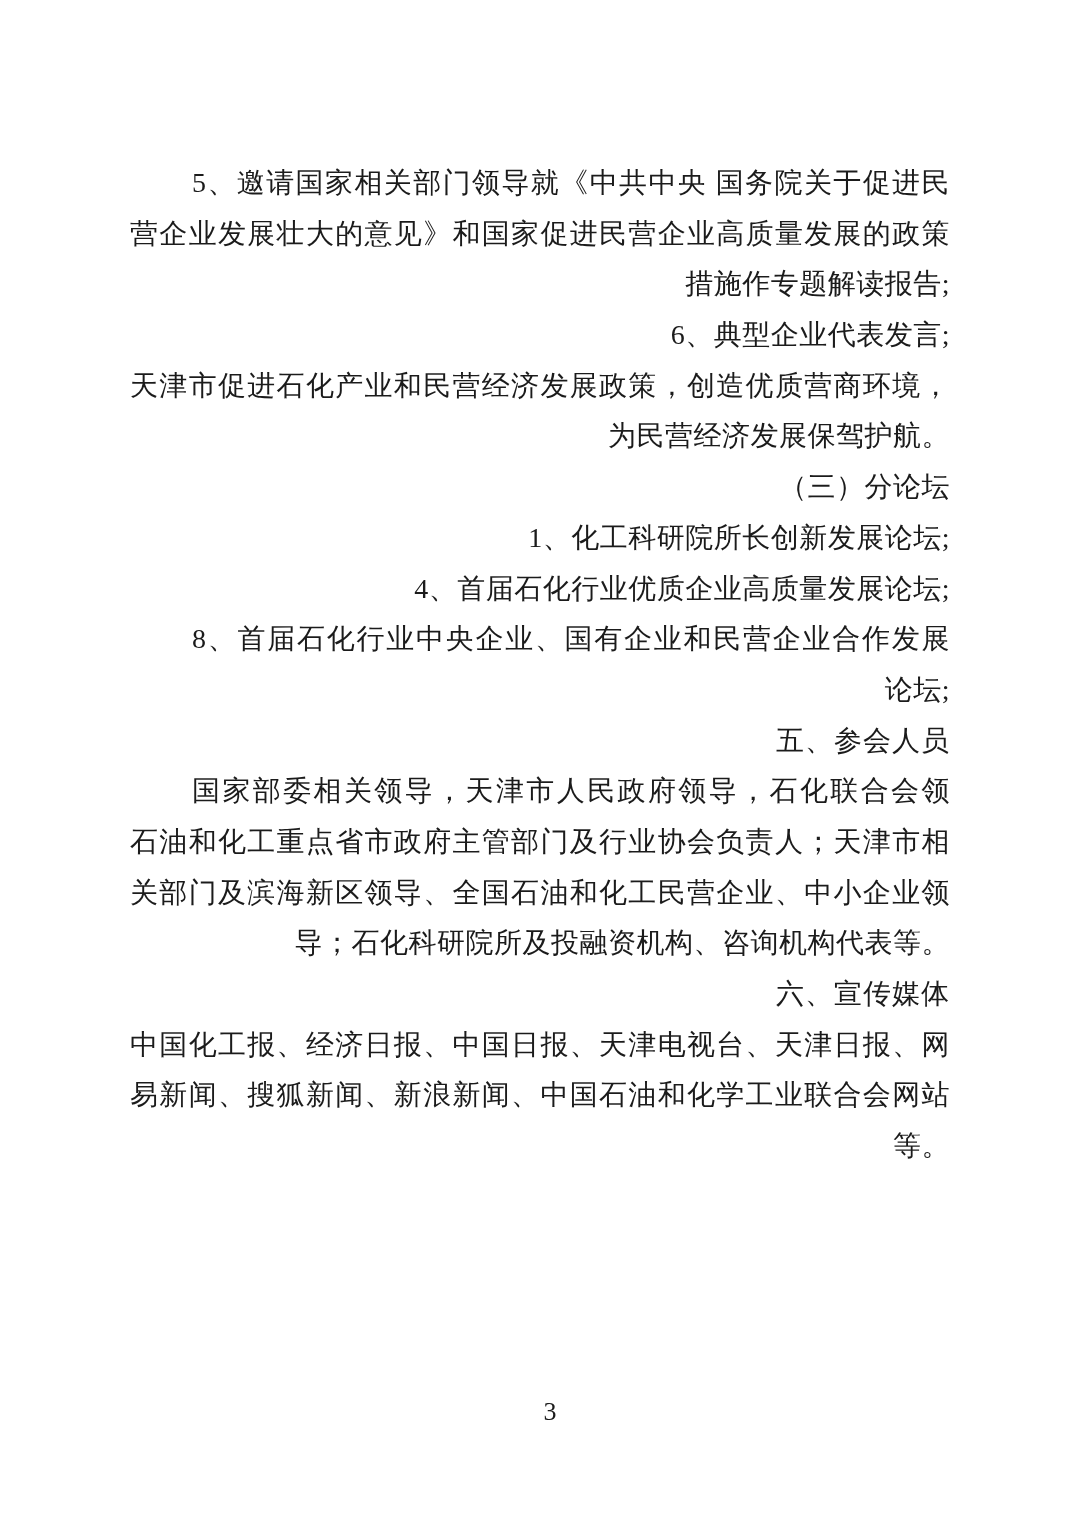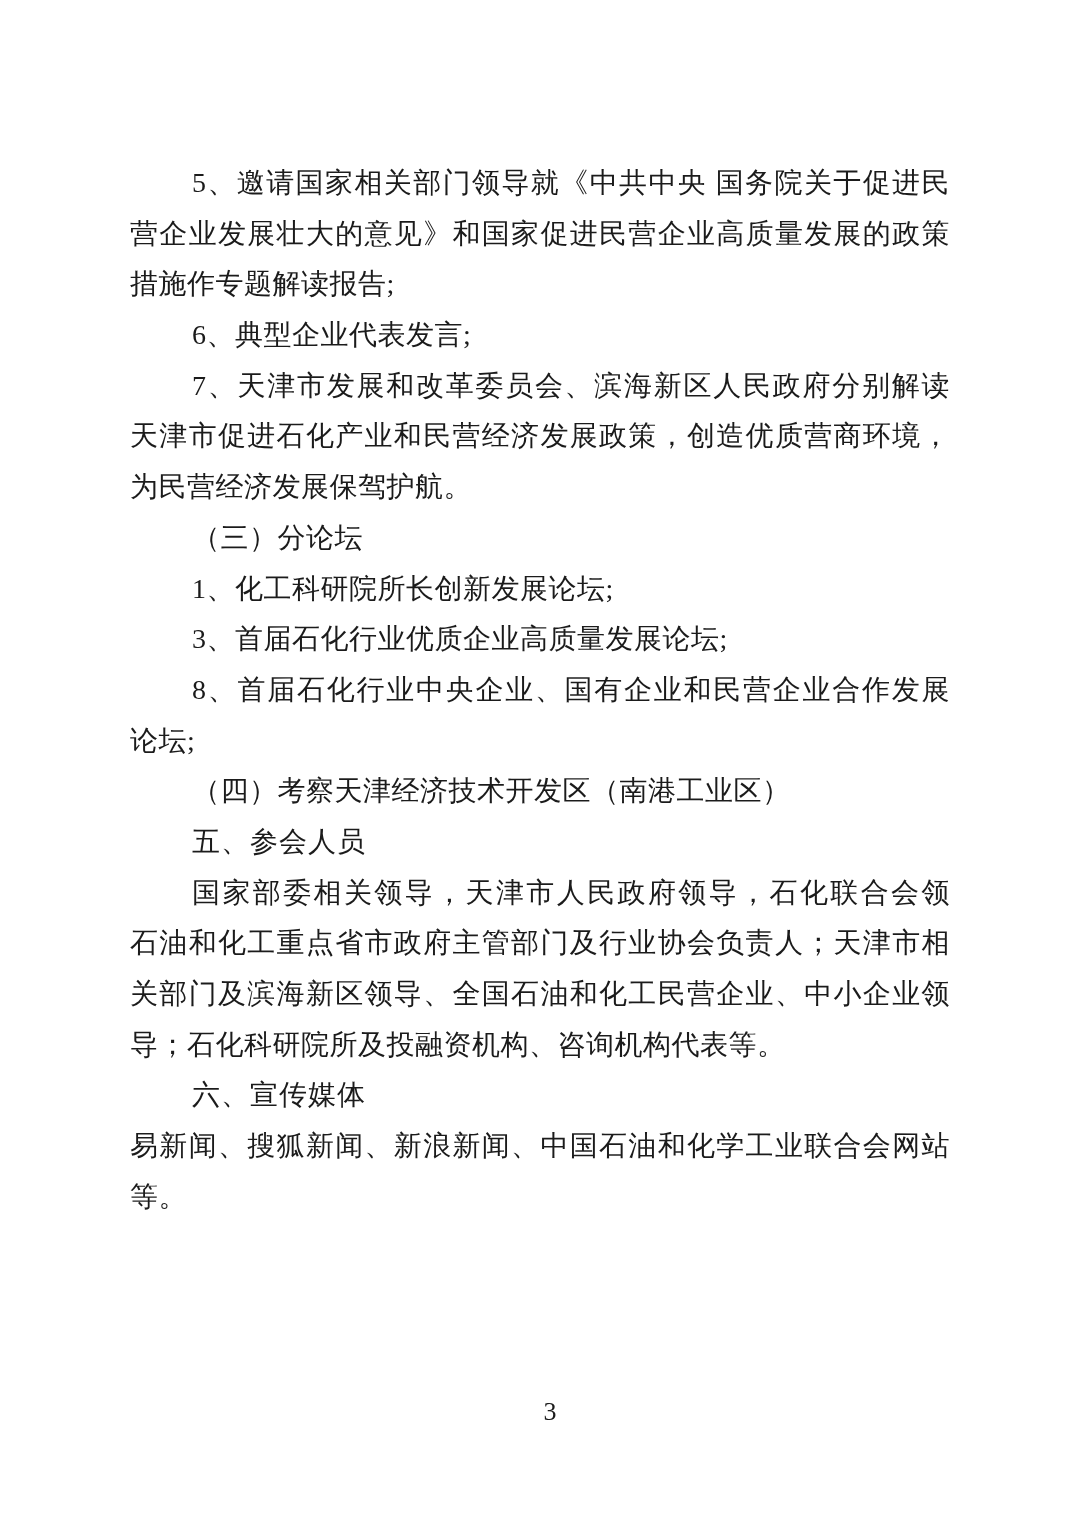--- a/index.html
+++ b/index.html
@@ -21,21 +21,21 @@
     position: absolute;
     left: 130px;
     top: 158px;
     width: 820px;
   }
   .line {
     font-size: 28px;
     height: 50.7px;
     line-height: 50.7px;
     overflow: hidden;
-    text-align: left;
+    text-align: right;
     letter-spacing: 0.5px;
   }
   .indent {
     text-indent: 62px;
   }
   .full {
     text-align: justify;
     text-align-last: justify;
   }
   .b-kai {
@@ -60,32 +60,31 @@
 </style>
 </head>
 <body>
 
 <div class="page">
   <div class="text-block">
     <div class="line indent full">5、邀请国家相关部门领导就《中共中央 国务院关于促进民</div>
     <div class="line full">营企业发展壮大的意见》和国家促进民营企业高质量发展的政策</div>
     <div class="line">措施作专题解读报告;</div>
     <div class="line indent">6、典型企业代表发言;</div>
-    <div class="line indent full">7、天津市发展和改革委员会、滨海新区人民政府分别解读</div>
     <div class="line full">天津市促进石化产业和民营经济发展政策，创造优质营商环境，</div>
     <div class="line">为民营经济发展保驾护航。</div>
     <div class="line indent b-kai">（三）分论坛</div>
     <div class="line indent">1、化工科研院所长创新发展论坛;</div>
-    <div class="line indent">3、首届石化行业优质企业高质量发展论坛;</div>
+    <div class="line indent">4、首届石化行业优质企业高质量发展论坛;</div>
     <div class="line indent full">8、首届石化行业中央企业、国有企业和民营企业合作发展</div>
     <div class="line">论坛;</div>
-    <div class="line indent b-kai">（四）考察天津经济技术开发区（南港工业区）</div>
     <div class="line indent b-hei">五、参会人员</div>
     <div class="line indent full">国家部委相关领导，天津市人民政府领导，石化联合会领导，</div>
     <div class="line full">石油和化工重点省市政府主管部门及行业协会负责人；天津市相</div>
     <div class="line full">关部门及滨海新区领导、全国石油和化工民营企业、中小企业领</div>
     <div class="line">导；石化科研院所及投融资机构、咨询机构代表等。</div>
     <div class="line indent b-hei">六、宣传媒体</div>
+    <div class="line full">中国化工报、经济日报、中国日报、天津电视台、天津日报、网</div>
     <div class="line full">易新闻、搜狐新闻、新浪新闻、中国石油和化学工业联合会网站</div>
     <div class="line">等。</div>
   </div>
   <div class="page-number">3</div>
 </div>
 
 </body></html>

